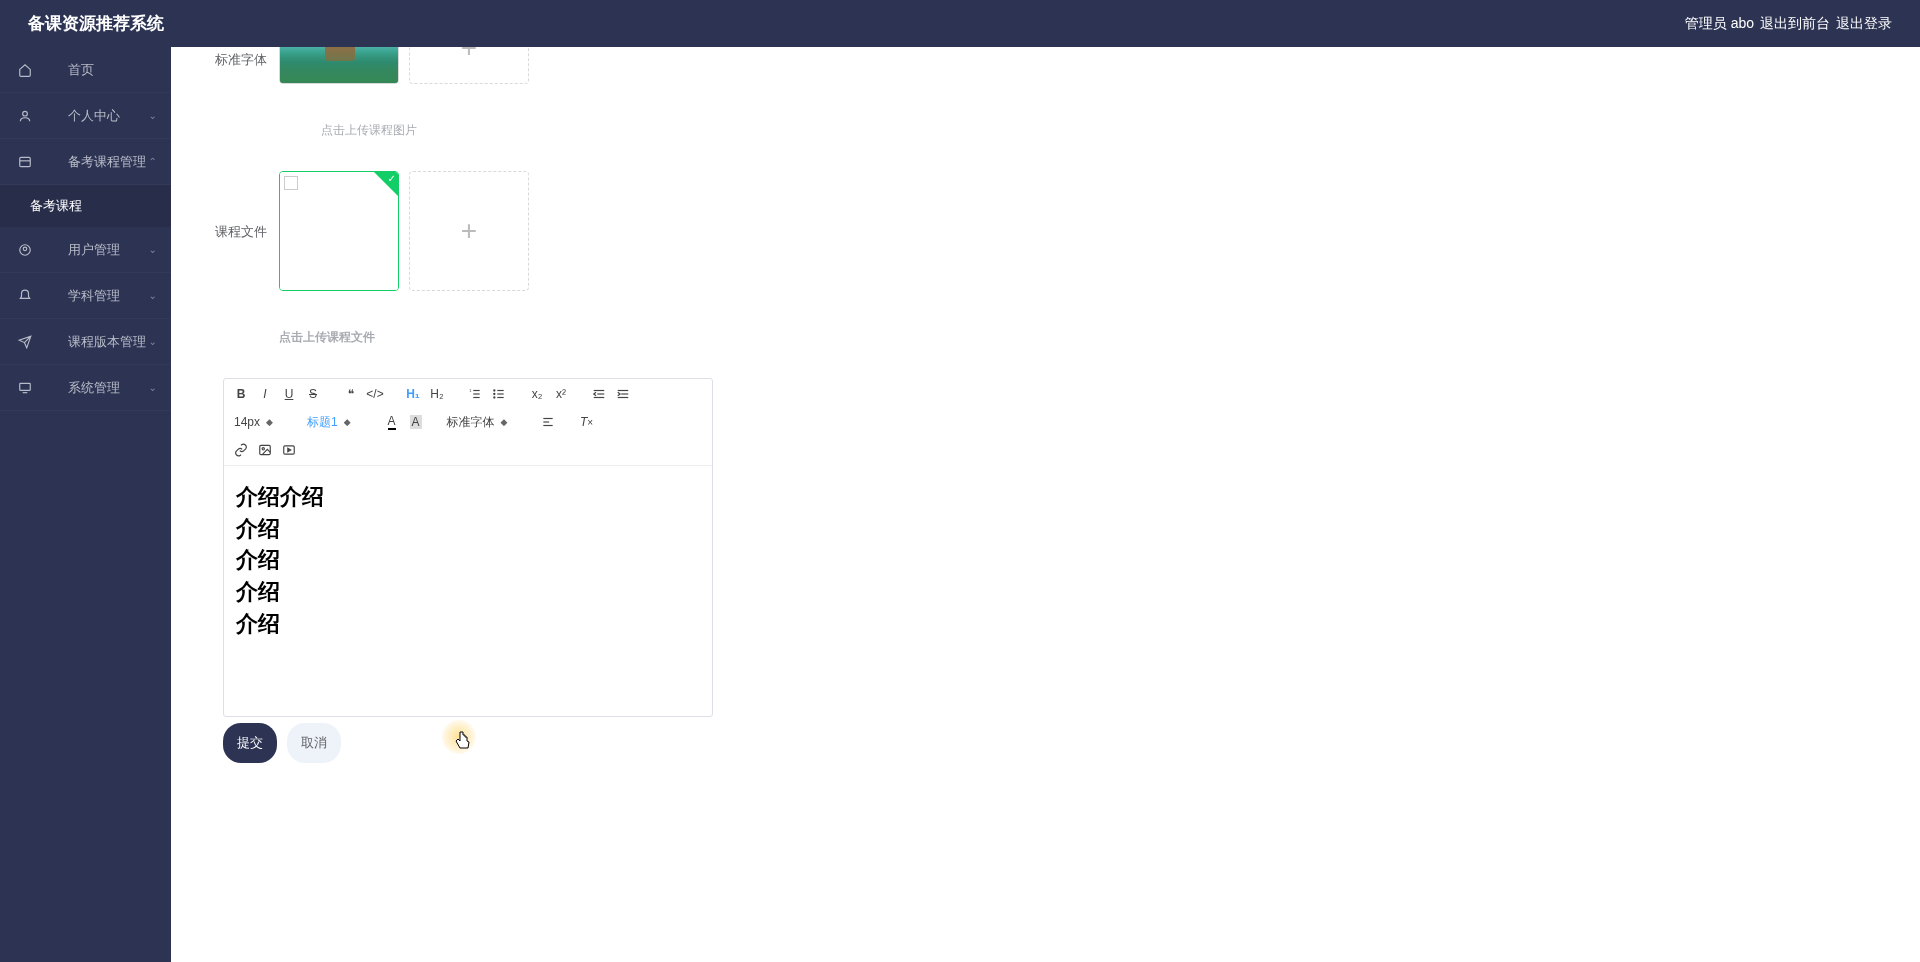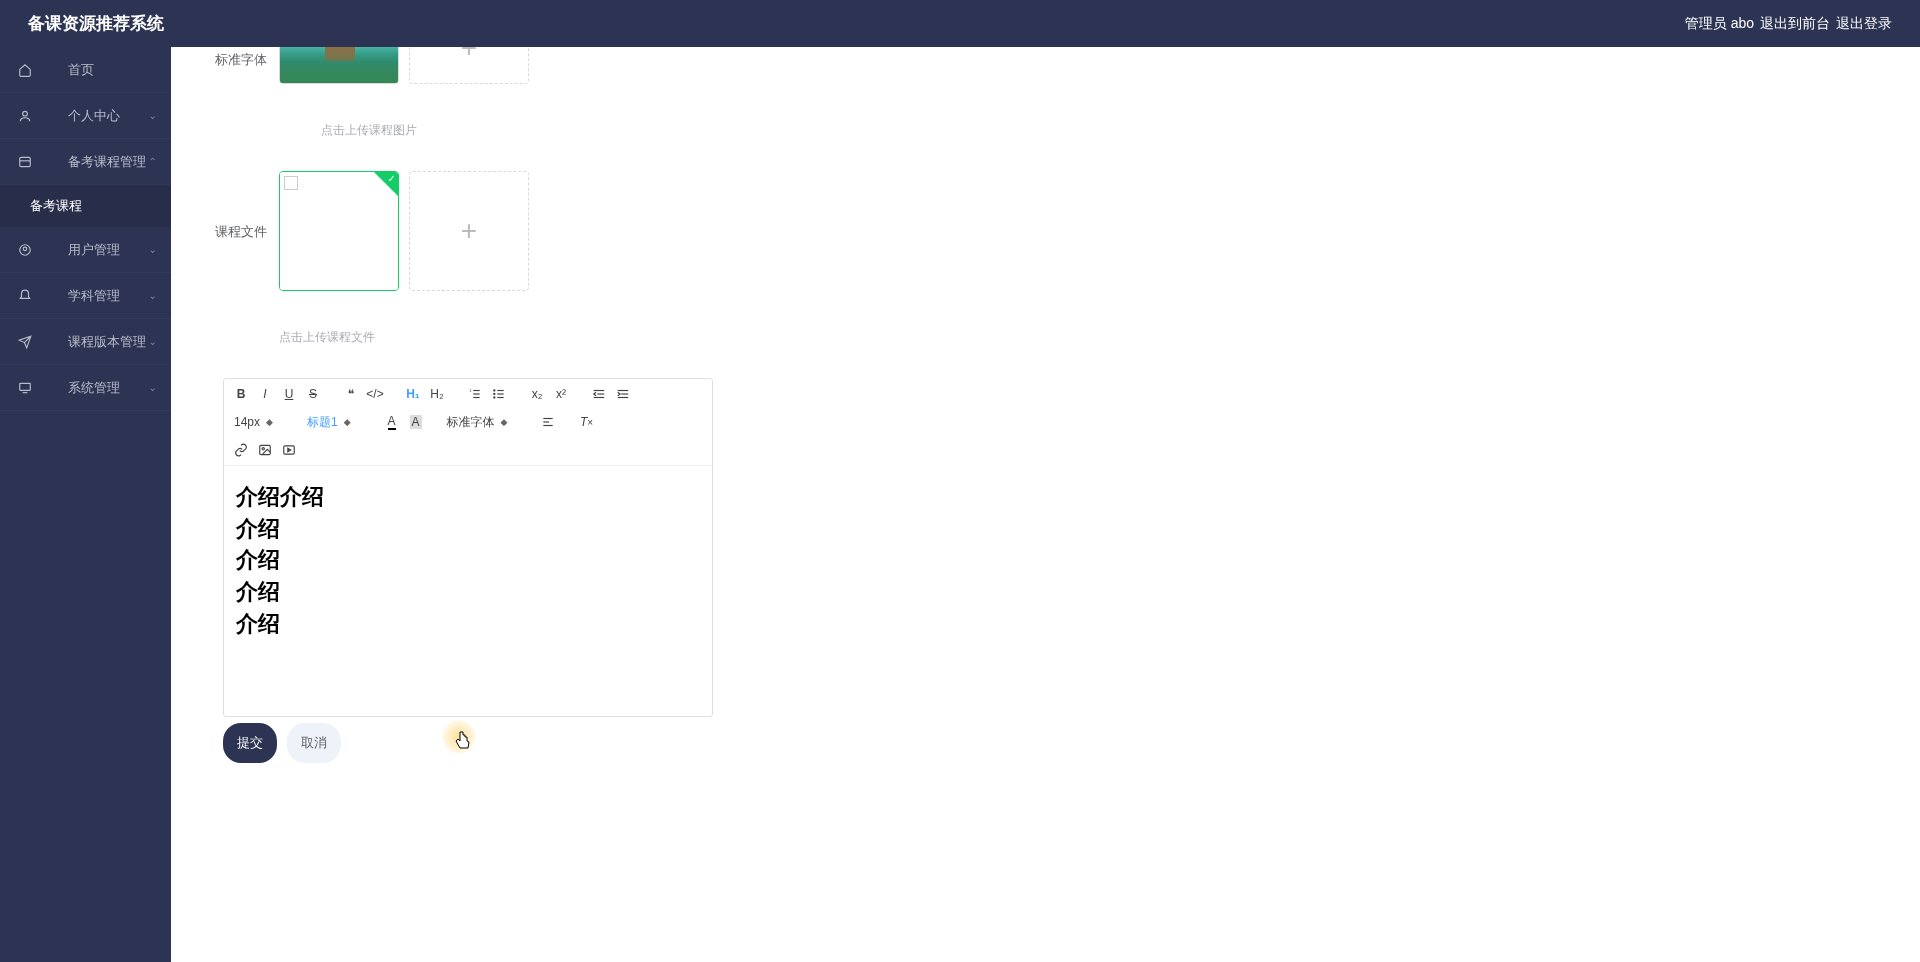--- a/index.html
+++ b/index.html
@@ -258,21 +258,21 @@
         <div class="upload-card image-filled" style="border-color:#13ce66;">
           <div style="width:100%;height:100%;background:#fff;position:relative;">
             <div style="position:absolute;top:4px;left:4px;width:14px;height:14px;border:1px solid #ccc;"></div>
             <div class="success-corner"></div>
           </div>
         </div>
         <div class="upload-card">
           <span class="plus-icon">+</span>
         </div>
       </div>
-      <div class="hint" style="margin-top:38px;">点击上传课程文件</div>
+      <div class="hint" style="margin-top:38px;font-weight:bold;">点击上传课程文件</div>
     </div>
   </div>
 
   <div class="form-row" style="margin-top:32px;">
     <div class="field-col">
       <div class="editor">
         <div class="toolbar">
           <span class="tb-btn">
               <b>B</b>
             </span>

